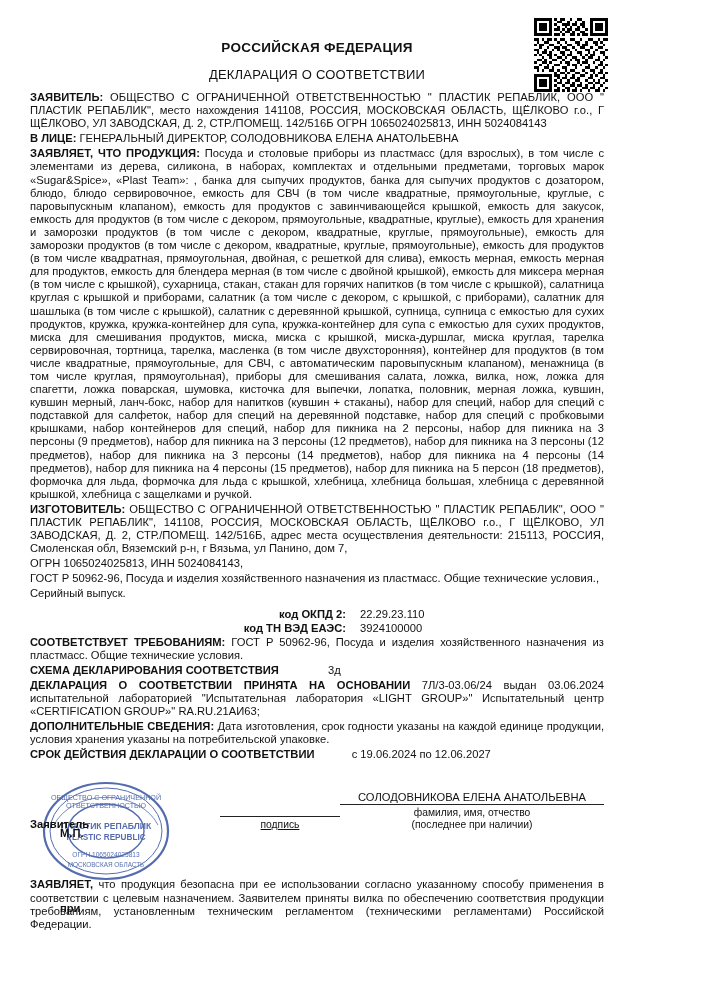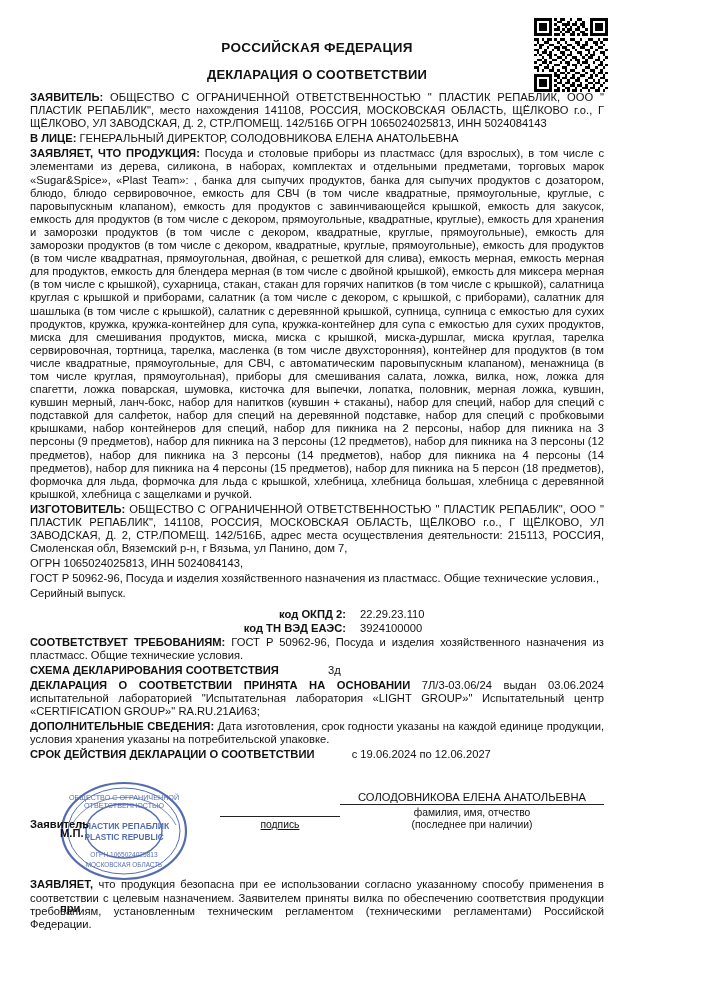--- a/index.html
+++ b/index.html
@@ -32,21 +32,21 @@
   .qr svg { display: block; }
   .title {
     text-align: center;
     font-weight: bold;
     font-size: 13.5px;
     letter-spacing: 0.3px;
     margin: 14px 0 0 0;
   }
   .subtitle {
     text-align: center;
-    font-weight: bold;
+    font-weight: normal;
     font-size: 13px;
     letter-spacing: 0.2px;
     margin: 12px 0 0 0;
   }
   .regnum {
     text-align: center;
     font-weight: bold;
     font-size: 11.5px;
     margin: 13px 0 0 0;
   }
@@ -81,21 +81,21 @@
     flex: 1;
     text-align: left;
   }
   .sig-area {
     margin-top: 10px;
     position: relative;
     height: 86px;
   }
   .stamp {
     position: absolute;
-    left: 25px;
+    left: 7px;
     top: -16px;
     width: 138px;
     height: 112px;
     opacity: 0.82;
   }
   .sig-row {
     position: relative;
     display: flex;
     align-items: flex-end;
     margin-top: 30px;

